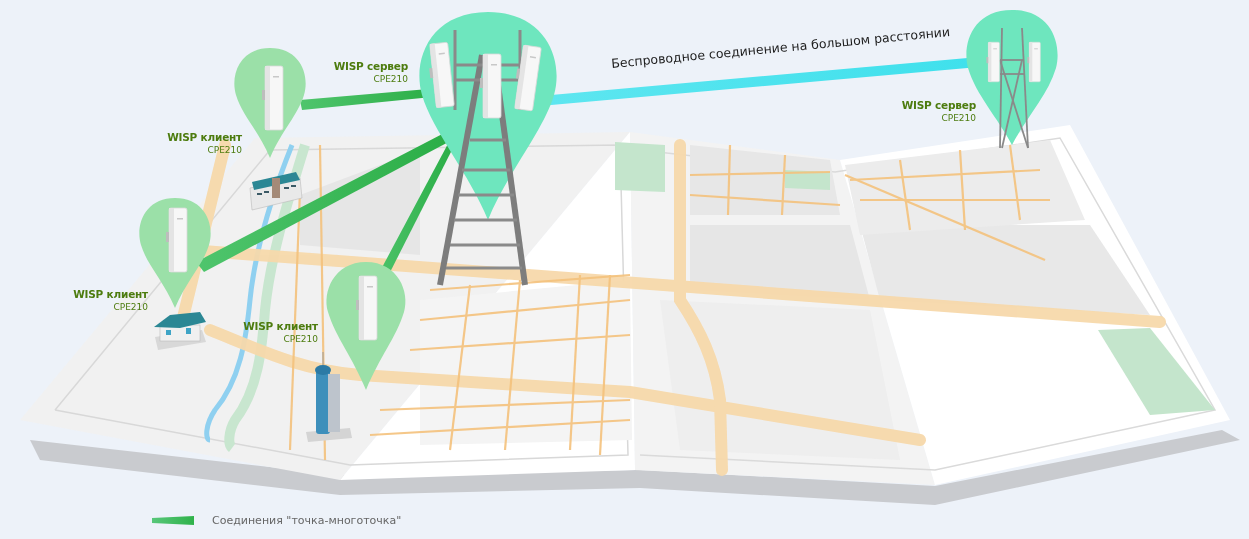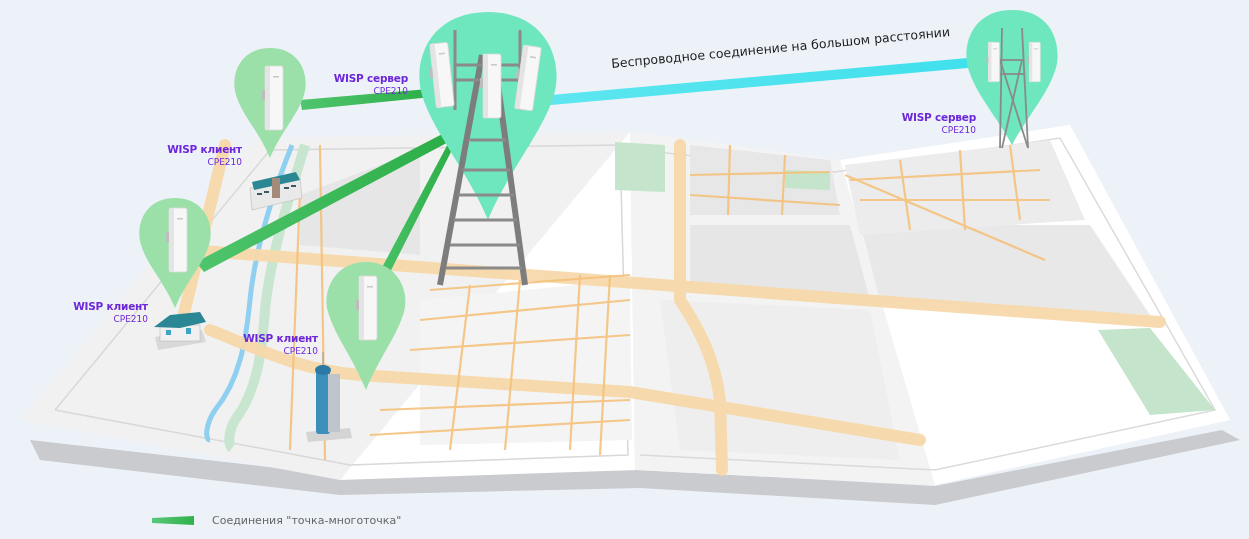--- a/index.html
+++ b/index.html
@@ -3,21 +3,21 @@
 <meta charset="utf-8">
 <style>
   html, body { margin: 0; padding: 0; }
   body {
     width: 1249px; height: 539px; overflow: hidden;
     background: #edf2f9;
     font-family: "DejaVu Sans", "Liberation Sans", sans-serif;
     position: relative;
   }
   #scene { position: absolute; left: 0; top: 0; }
-  .lbl { position: absolute; text-align: right; color: #6d28d9; line-height: 13px; margin-top: 12px; }
+  .lbl { position: absolute; text-align: right; color: #4d7c0f; line-height: 13px; }
   .lbl .t { font-size: 10.5px; font-weight: bold; display: block; letter-spacing: -0.2px; }
   .lbl .m { font-size: 9px; display: block; }
   .longlink {
     position: absolute; left: 612px; top: 56px;
     font-size: 12.5px; color: #1d1d1d;
     transform: rotate(-5.4deg); transform-origin: left bottom;
     white-space: nowrap;
   }
   .legend { position: absolute; left: 152px; top: 514px; display: flex; align-items: center; }
   .legend .swatch {

